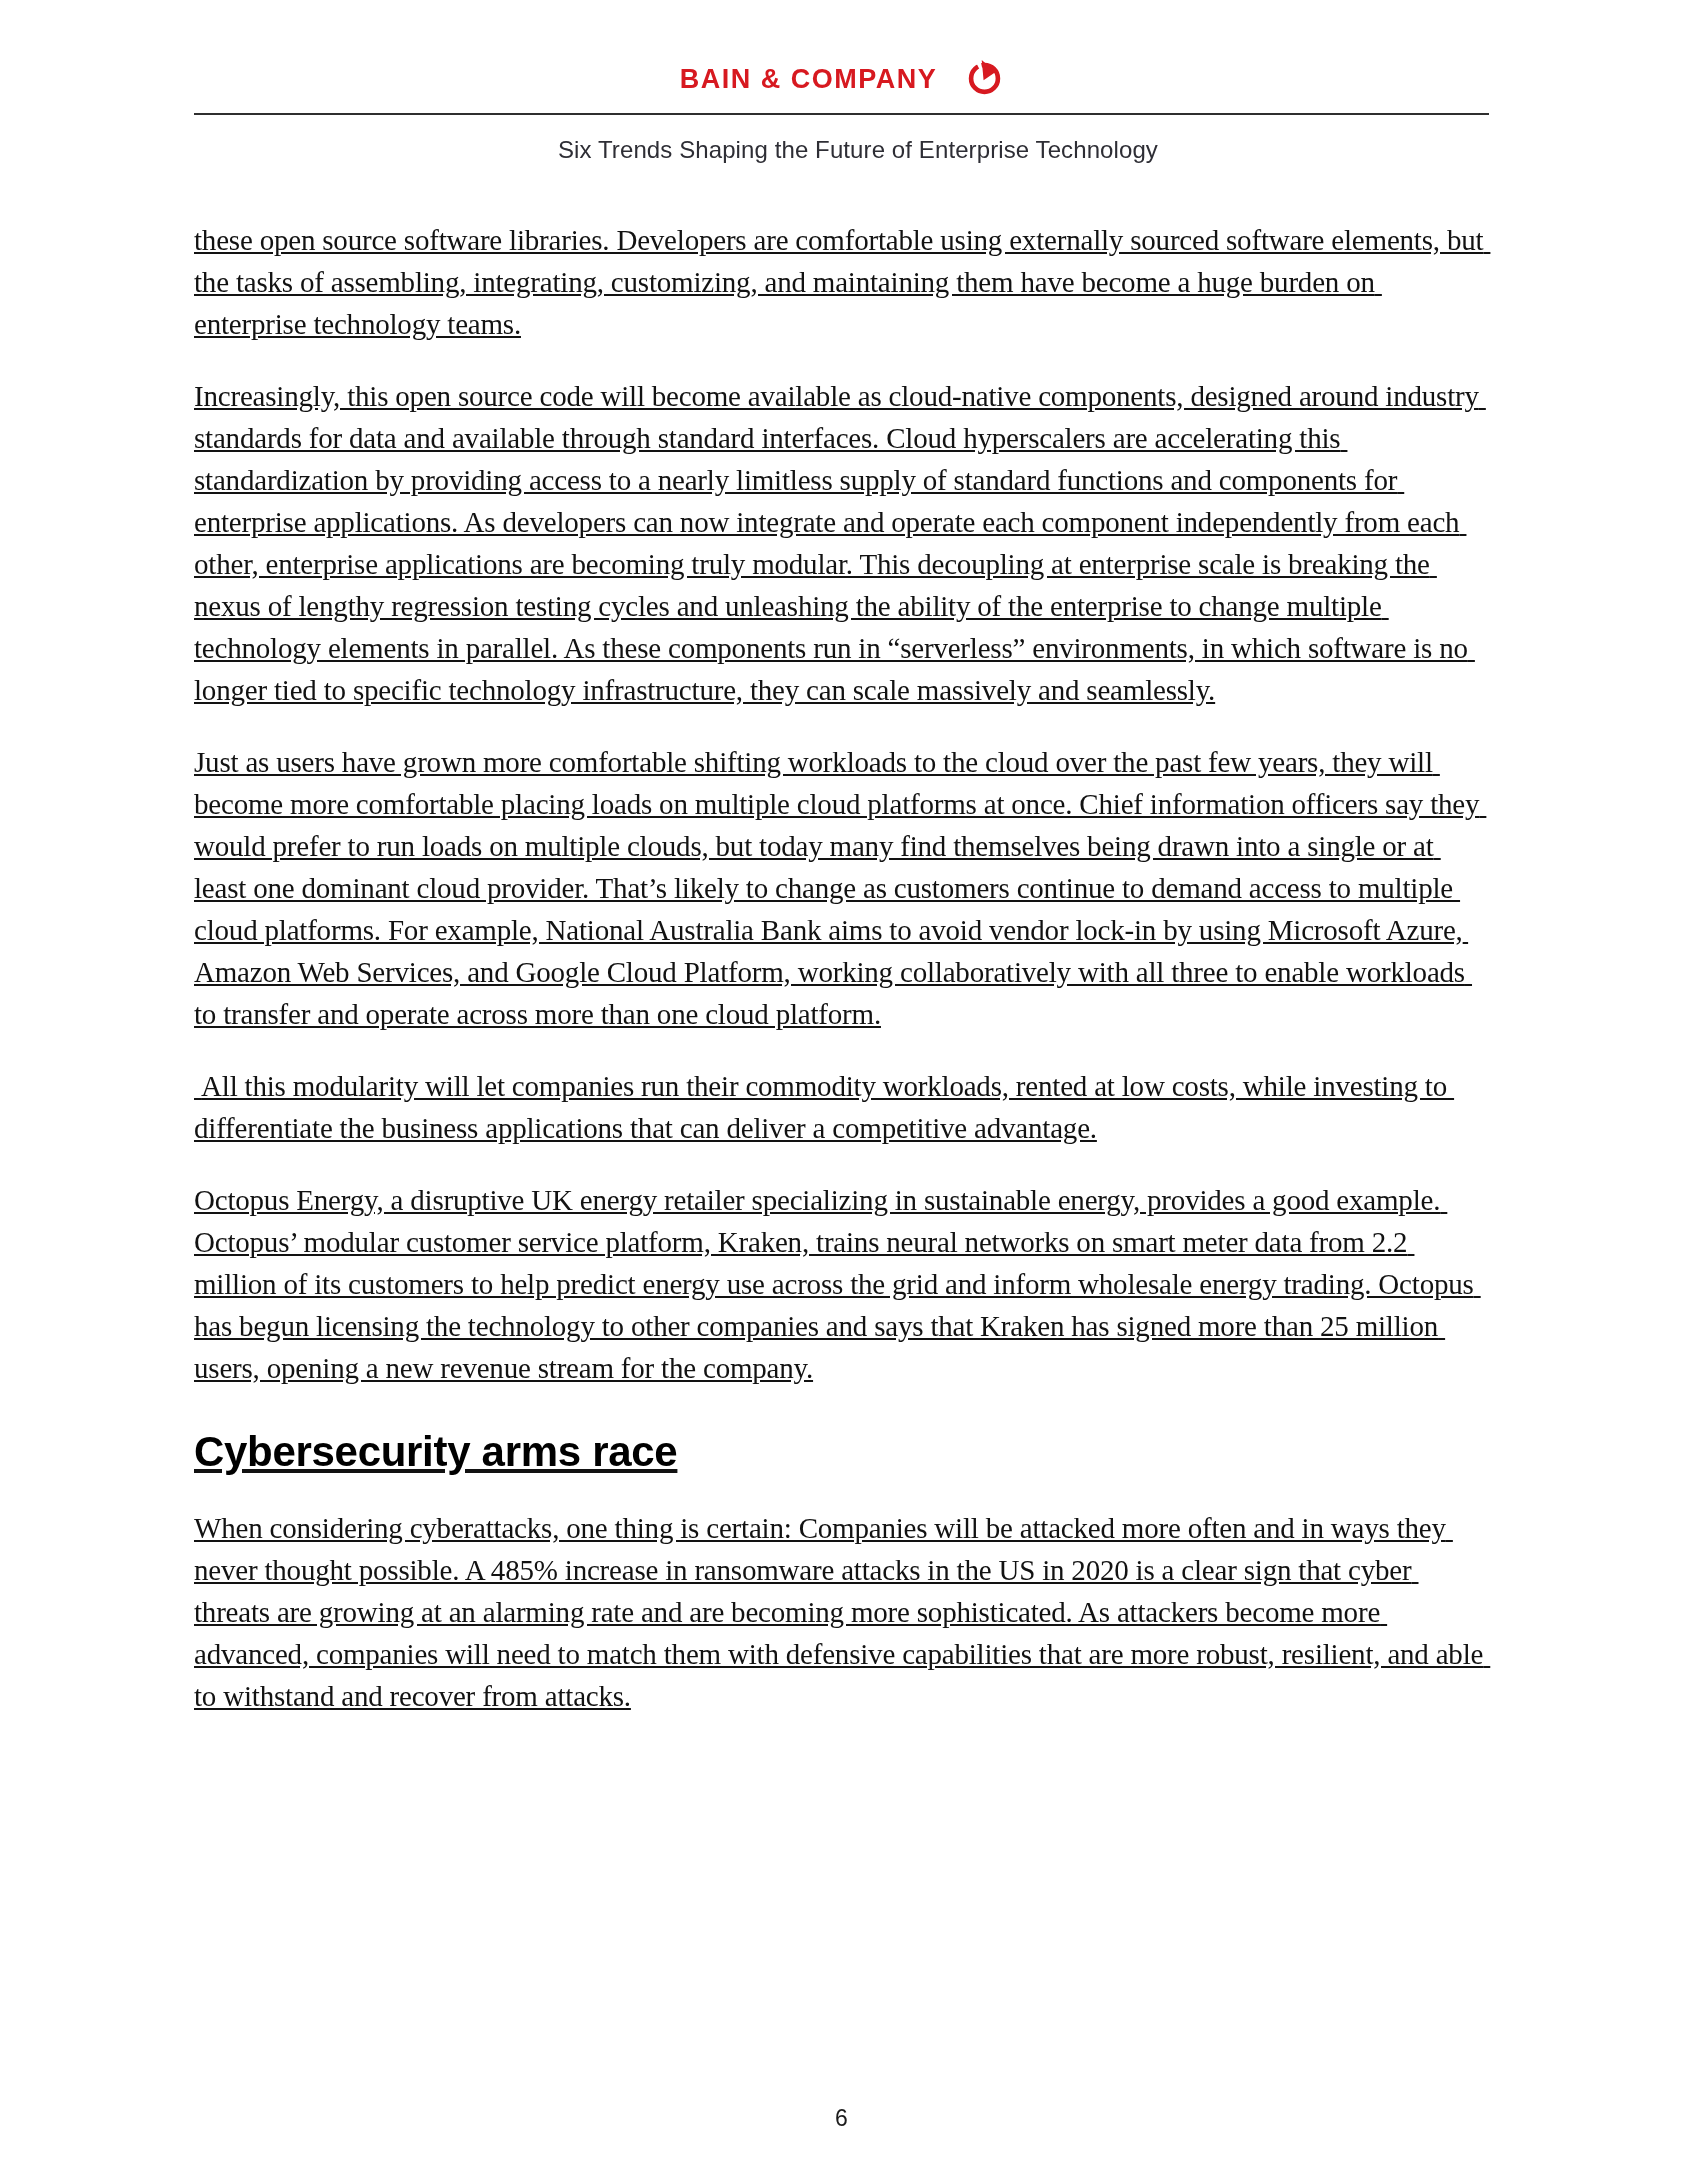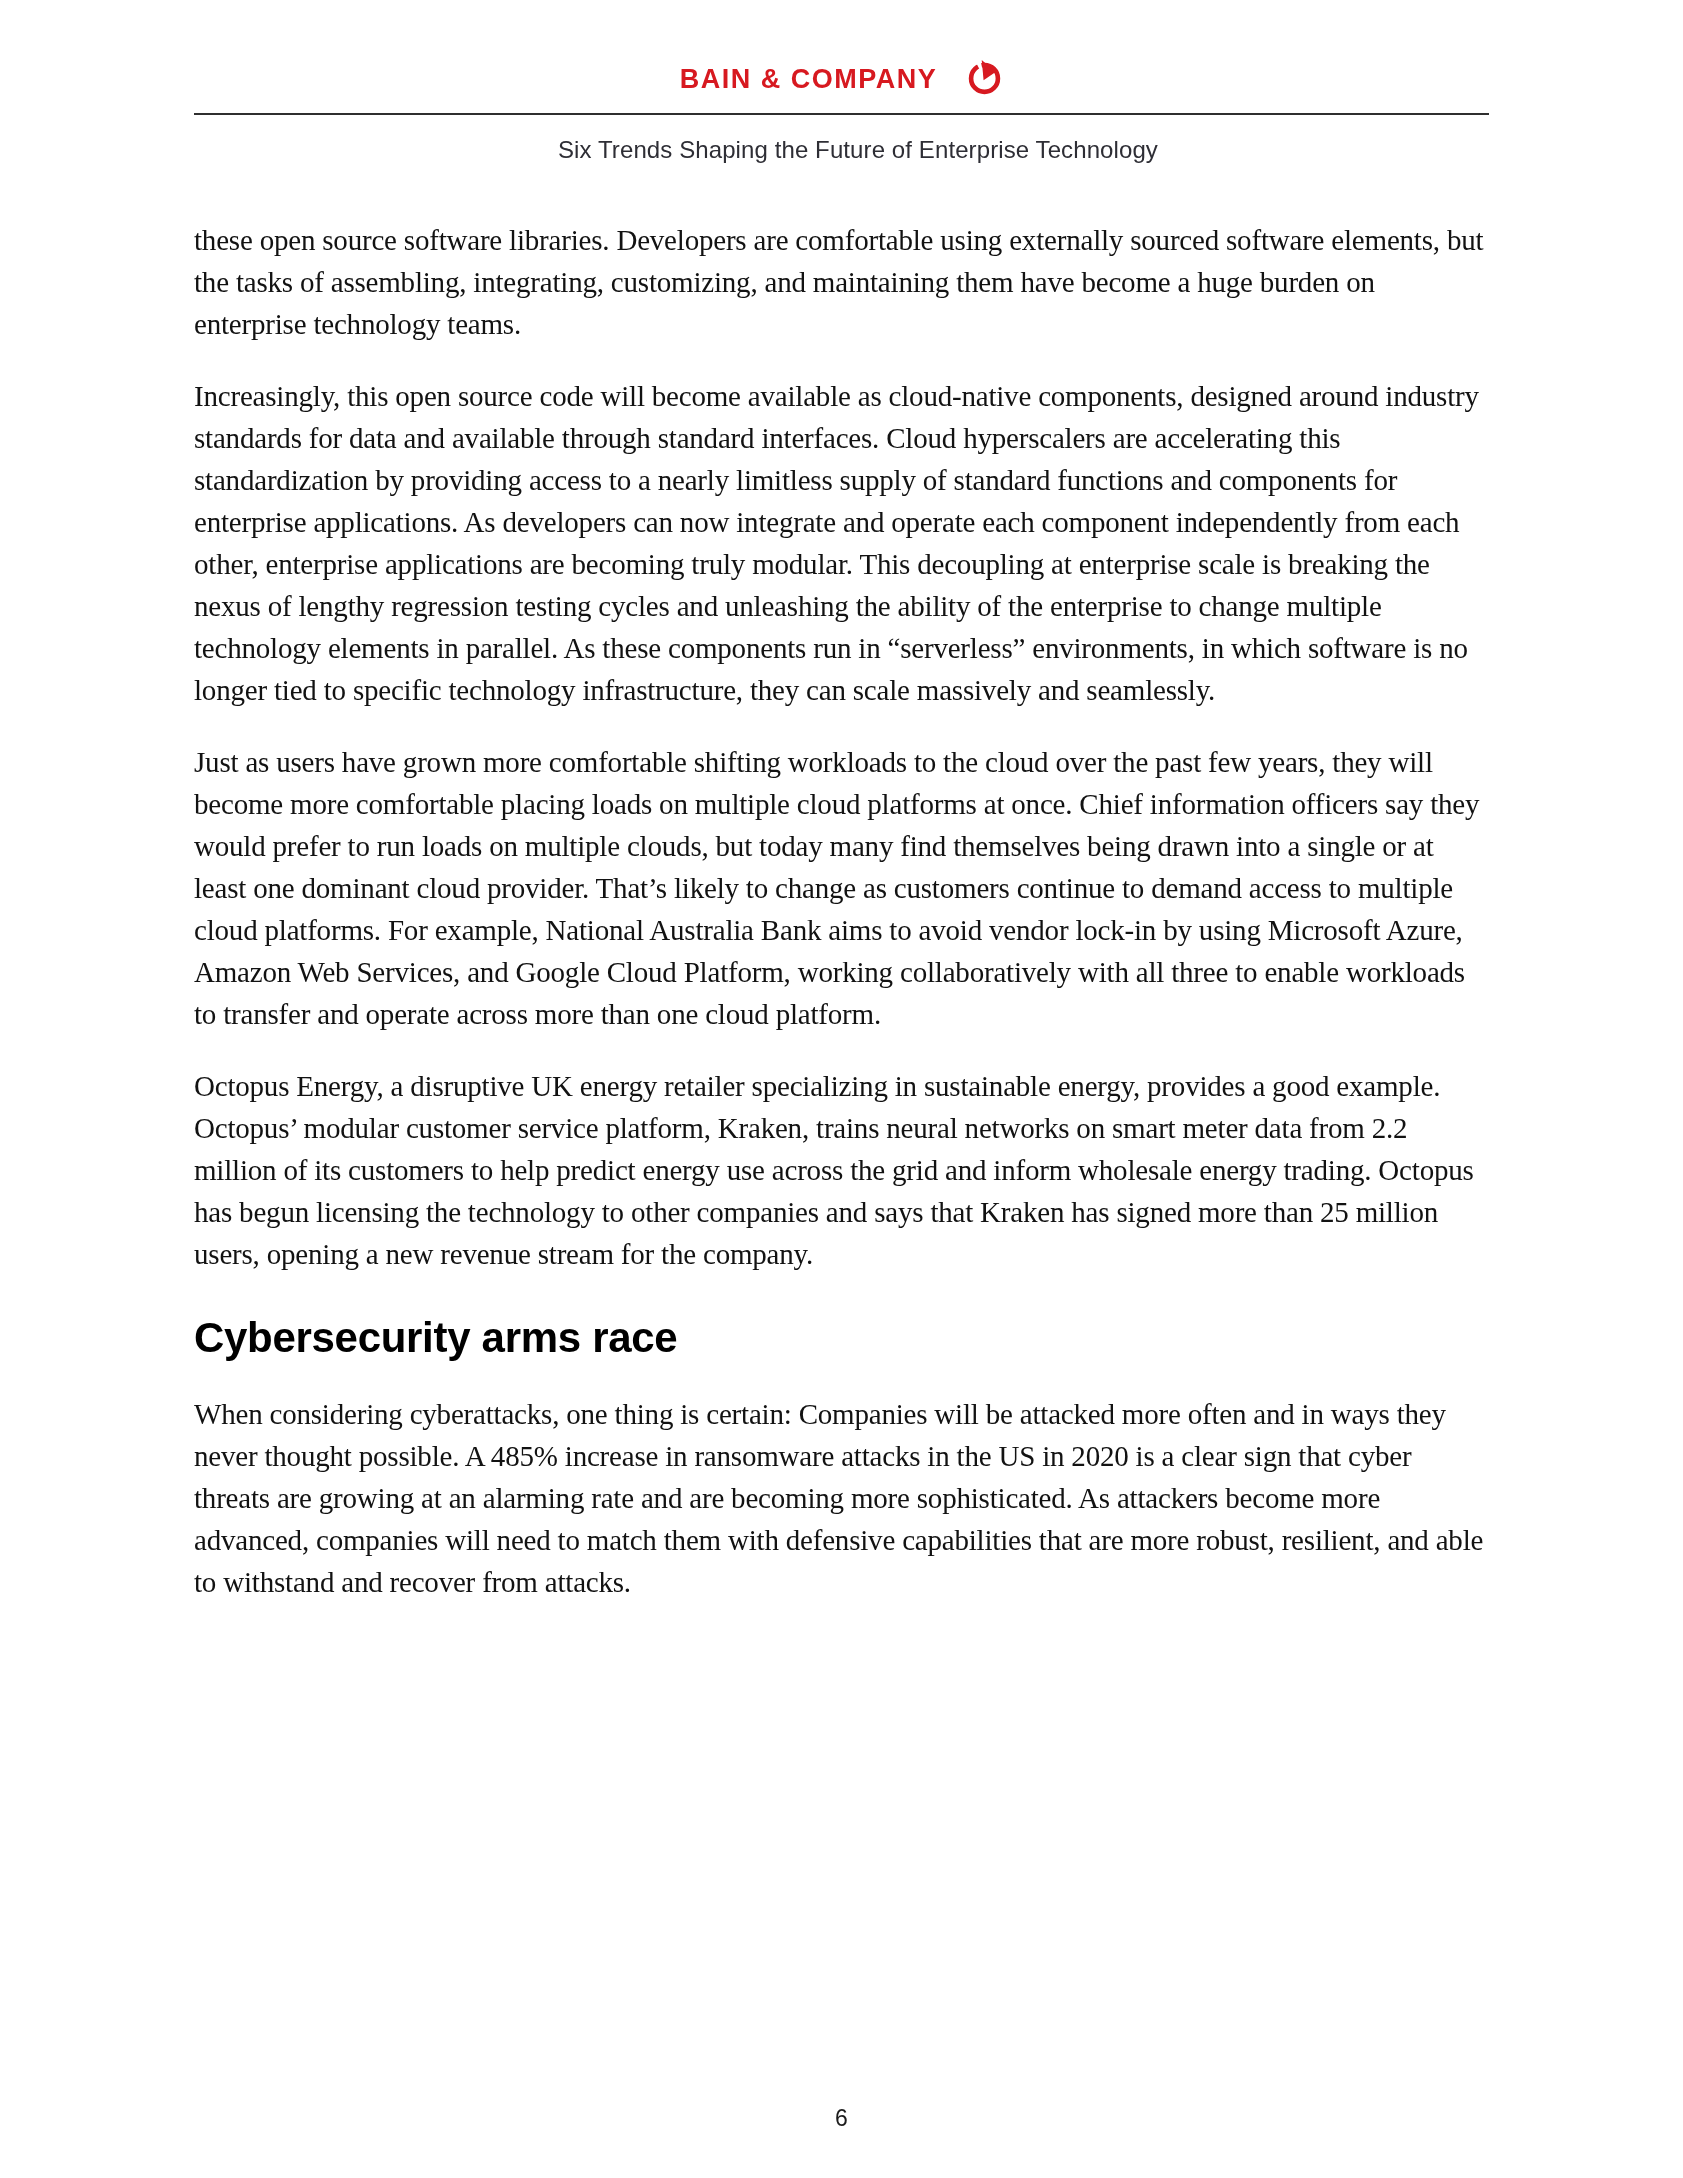--- a/index.html
+++ b/index.html
@@ -50,20 +50,21 @@
     padding-left: 33px;
   }
   
   .body-copy {
     margin-top: 55px;
     font-family: "Liberation Serif", "DejaVu Serif", serif;
     font-size: 29px;
     line-height: 42px;
     color: #121212;
     letter-spacing: -0.2px;
+    text-decoration: underline;
   }
   .body-copy p {
     margin: 0 0 30px 0;
     white-space: pre-wrap;
   }
   .section-heading {
     font-family: "Liberation Sans", sans-serif;
     font-weight: 700;
     font-size: 42px;
     color: #000000;
@@ -99,20 +100,21 @@
   </div>
 
   <hr class="header-rule">
 
   <div class="doc-title">Six Trends Shaping the Future of Enterprise Technology</div>
 
   <div class="content-col body-copy">
     <p>these open source software libraries. Developers are comfortable using externally sourced software elements, but the tasks of assembling, integrating, customizing, and maintaining them have become a huge burden on enterprise technology teams.</p>
     <p>Increasingly, this open source code will become available as cloud-native components, designed around industry standards for data and available through standard interfaces. Cloud hyperscalers are accelerating this standardization by providing access to a nearly limitless supply of standard functions and components for enterprise applications. As developers can now integrate and operate each component independently from each other, enterprise applications are becoming truly modular. This decoupling at enterprise scale is breaking the nexus of lengthy regression testing cycles and unleashing the ability of the enterprise to change multiple technology elements in parallel. As these components run in “serverless” environments, in which software is no longer tied to specific technology infrastructure, they can scale massively and seamlessly.</p>
     <p>Just as users have grown more comfortable shifting workloads to the cloud over the past few years, they will become more comfortable placing loads on multiple cloud platforms at once. Chief information officers say they would prefer to run loads on multiple clouds, but today many find themselves being drawn into a single or at least one dominant cloud provider. That’s likely to change as customers continue to demand access to multiple cloud platforms. For example, National Australia Bank aims to avoid vendor lock-in by using Microsoft Azure, Amazon Web Services, and Google Cloud Platform, working collaboratively with all three to enable workloads to transfer and operate across more than one cloud platform.</p>
+    <p> All this modularity will let companies run their commodity workloads, rented at low costs, while investing to differentiate the business applications that can deliver a competitive advantage.</p>
     <p>Octopus Energy, a disruptive UK energy retailer specializing in sustainable energy, provides a good example. Octopus’ modular customer service platform, Kraken, trains neural networks on smart meter data from 2.2 million of its customers to help predict energy use across the grid and inform wholesale energy trading. Octopus has begun licensing the technology to other companies and says that Kraken has signed more than 25 million users, opening a new revenue stream for the company.</p>
 
     <h2 class="section-heading">Cybersecurity arms race</h2>
 
     <p>When considering cyberattacks, one thing is certain: Companies will be attacked more often and in ways they never thought possible. A 485% increase in ransomware attacks in the US in 2020 is a clear sign that cyber threats are growing at an alarming rate and are becoming more sophisticated. As attackers become more advanced, companies will need to match them with defensive capabilities that are more robust, resilient, and able to withstand and recover from attacks.</p>
   </div>
 
   <div class="page-number">6</div>
 
 </div>

